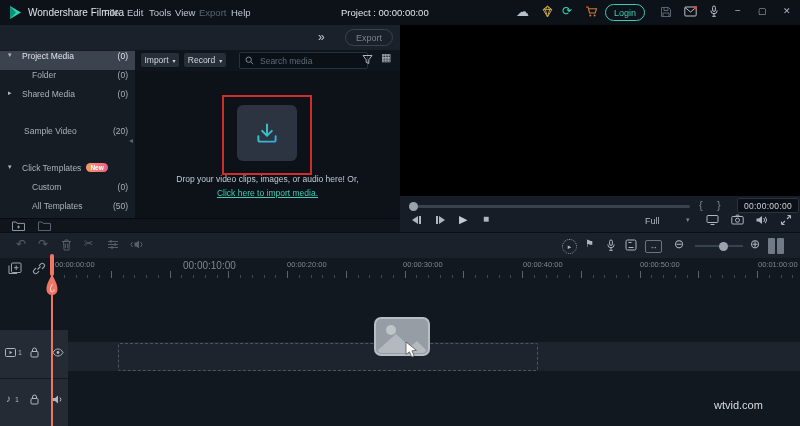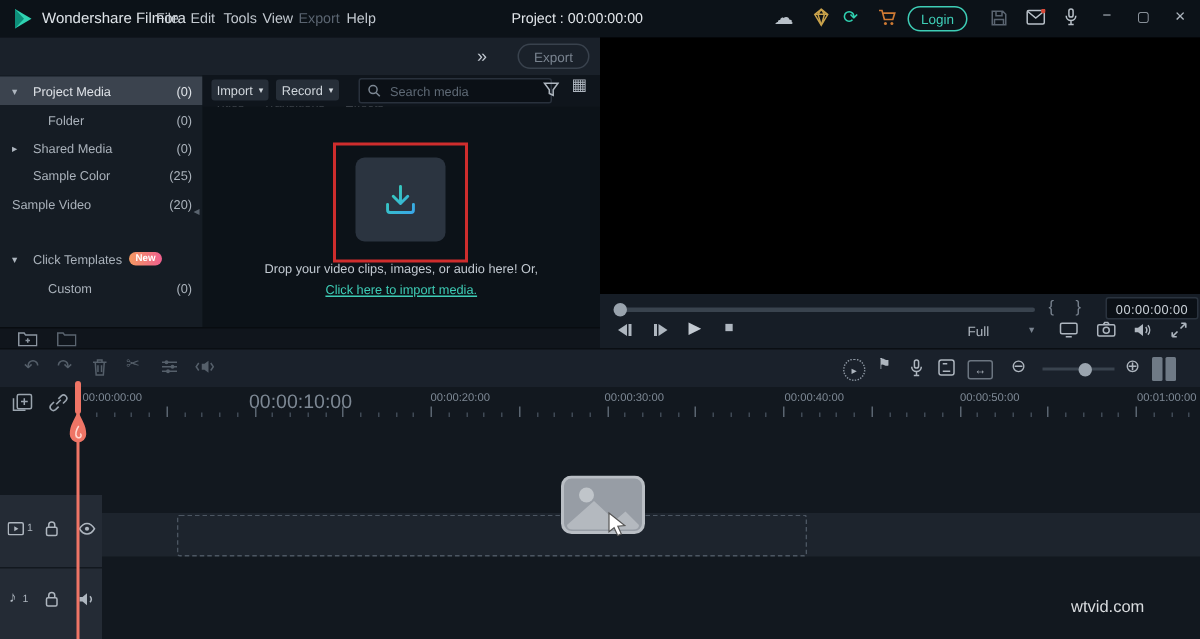--- a/index.html
+++ b/index.html
@@ -12,21 +12,21 @@
   
   #titlebar{left:0;top:0;width:800px;height:25px;background:#0c1218;border-bottom:1px solid #05080c;}
   .menu-item{position:absolute;top:7px;font-size:9.5px;color:#c2c8cf;cursor:default;}
   .win-ctl{position:absolute;top:5px;font-size:10px;color:#aeb6bf;}
   
   #tabbar{left:0;top:25px;width:400px;height:25px;background:#1a212a;}
   .tab{position:absolute;top:27px;height:22px;display:flex;flex-direction:column;align-items:center;gap:1px;font-size:8.5px;color:#c3cad2;}
   .tab .tico{font-size:9px;height:10px;display:flex;align-items:center;}
   
   #sidebar{left:0;top:50px;width:135px;height:168px;background:#151c24;}
-  .srow{position:absolute;left:0;width:135px;height:19px;display:flex;align-items:center;font-size:8.5px;color:#aab2bb;}
+  .srow{position:absolute;left:0;width:135px;height:19px;display:flex;align-items:flex-start;font-size:8.5px;color:#aab2bb;}
   .srow .arrow{position:absolute;left:8px;font-size:7px;color:#aeb6bf;}
   .srow .cnt{margin-left:auto;padding-right:7px;}
   .badge{margin-left:5px;padding:1px 4px;border-radius:5px;font-size:6.5px;font-weight:bold;color:#fff;
          background:linear-gradient(90deg,#f59a62,#ef5f8e);}
   
   .mbtn{position:absolute;top:53px;height:14px;background:#262e38;border-radius:2px;display:flex;align-items:center;
         justify-content:center;gap:4px;font-size:8.5px;color:#d0d6dc;}
   #searchbox{left:239px;top:52px;width:117px;height:15px;background:#0b1016;border:1px solid #29313c;border-radius:2px;
              display:flex;align-items:center;gap:4px;padding:0 5px;}
   #searchbox input{background:transparent;border:none;outline:none;font-size:8.5px;color:#dfe4e9;width:88px;
@@ -142,36 +142,36 @@
   </div>
   <div class="srow" style="top:70px">
     <span style="margin-left:32px">Folder</span>
     <span class="cnt">(0)</span>
   </div>
   <div class="srow" style="top:89px">
     <span class="arrow">▸</span>
     <span style="margin-left:22px">Shared Media</span>
     <span class="cnt">(0)</span>
   </div>
-  <div class="srow" style="top:107px">
-    <span style="margin-left:22px">Sample Color</span>
-    <span class="cnt">(25)</span>
-  </div>
   <div class="srow" style="top:126px">
-    <span style="margin-left:8px">Sample Video</span>
+    <span style="margin-left:24px">Sample Video</span>
     <span class="cnt">(20)</span>
   </div>
   <div class="srow" style="top:163px">
     <span class="arrow">▾</span>
     <span style="margin-left:22px">Click Templates</span>
     <span class="badge">New</span>
   </div>
   <div class="srow" style="top:182px">
     <span style="margin-left:32px">Custom</span>
     <span class="cnt">(0)</span>
+  </div>
+  <div class="srow" style="top:201px">
+    <span style="margin-left:32px">All Templates</span>
+    <span class="cnt">(50)</span>
   </div>
   <span class="abs" style="left:129px;top:136px;font-size:8px;color:#5a646f">◂</span>
 
   <div class="abs" style="left:0;top:218px;width:400px;height:14px;background:#10151c;border-top:1px solid #080c10">
     <span class="abs ico" style="left:12px;top:2px">
       <svg width="13" height="10" viewBox="0 0 13 10">
           <path d="M0.5 1h3.6l1 1.4h7.4V9.5H0.5z" fill="none" stroke="#8b95a0" stroke-width="1"></path>
           <path d="M6.5 4.5v3 M5 6h3" stroke="#8b95a0" stroke-width="1"></path>
         </svg>
     </span>
@@ -330,21 +330,21 @@
         <path d="M8.2 3.5v4.5 M6 5.7h4.5" stroke="#9aa4ae" stroke-width="1"></path>
       </svg>
   </span>
   <span class="abs ico" style="left:32px;top:262px">
     <svg width="14" height="13" viewBox="0 0 14 13">
         <path d="M5.5 7.5 8.5 4.5 M4 6l-2 2a2.2 2.2 0 0 0 3.1 3.1l2-2 M10 7l2-2a2.2 2.2 0 0 0-3.1-3.1l-2 2" fill="none" stroke="#9aa4ae" stroke-width="1.1"></path>
       </svg>
   </span>
 
   <span class="abs" style="left:55px;top:260px;font-size:7.5px;color:#7d8894">00:00:00:00</span>
-  <span class="abs" style="left:166px;top:260px;font-size:13px;color:#7d8894">00:00:10:00</span>
+  <span class="abs" style="left:183px;top:260px;font-size:10px;color:#7d8894">00:00:10:00</span>
   <span class="abs" style="left:287px;top:260px;font-size:7.5px;color:#7d8894">00:00:20:00</span>
   <span class="abs" style="left:403px;top:260px;font-size:7.5px;color:#7d8894">00:00:30:00</span>
   <span class="abs" style="left:523px;top:260px;font-size:7.5px;color:#7d8894">00:00:40:00</span>
   <span class="abs" style="left:640px;top:260px;font-size:7.5px;color:#7d8894">00:00:50:00</span>
   <span class="abs" style="left:758px;top:260px;font-size:7.5px;color:#7d8894">00:01:00:00</span>
   <div id="ticks" class="abs" style="left:52px;top:270px;width:748px;height:8px">
       <div style="position: absolute; bottom: 0px; width: 1px; left: 0px; height: 7px; background: rgb(90, 101, 113);"></div>
       <div style="position: absolute; bottom: 0px; width: 1px; left: 11.8px; height: 3px; background: rgb(63, 73, 85);"></div>
       <div style="position: absolute; bottom: 0px; width: 1px; left: 23.5px; height: 3px; background: rgb(63, 73, 85);"></div>
       <div style="position: absolute; bottom: 0px; width: 1px; left: 35.3px; height: 3px; background: rgb(63, 73, 85);"></div>

